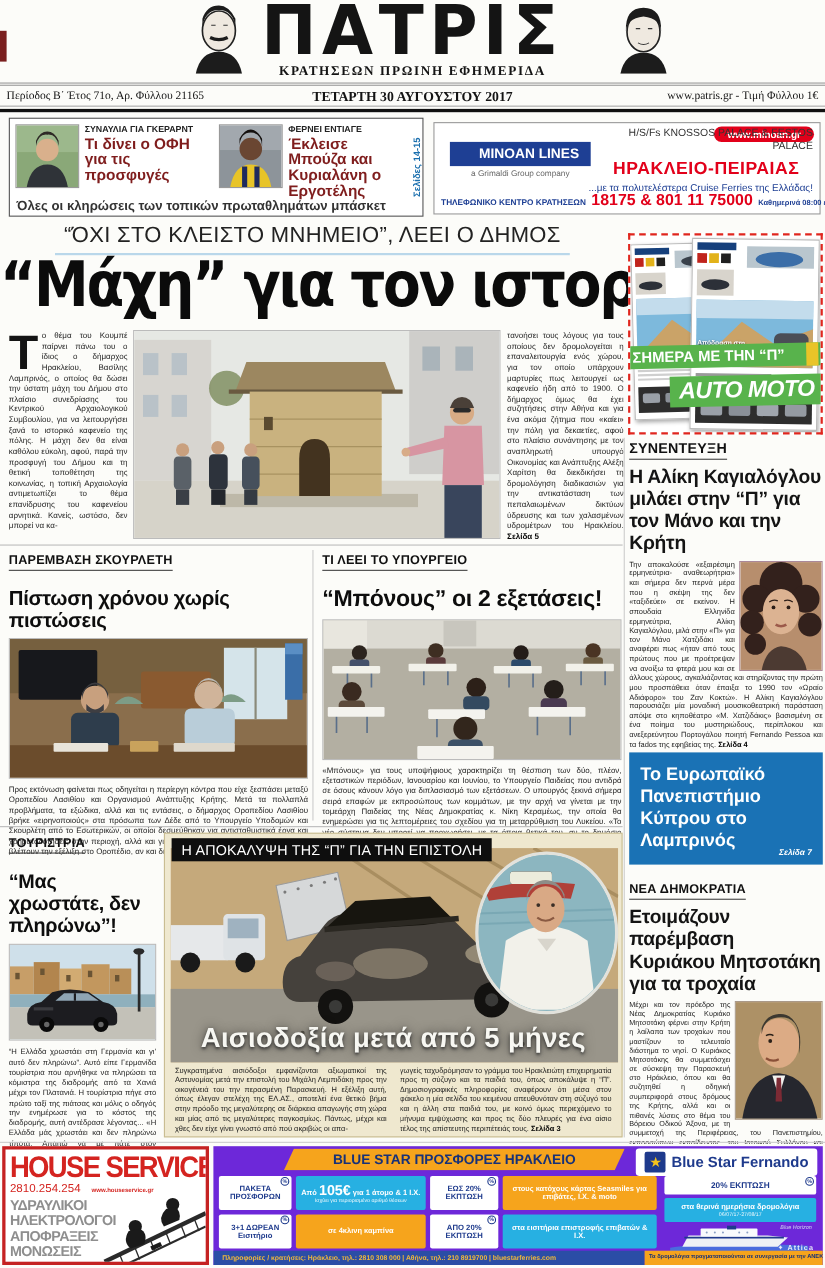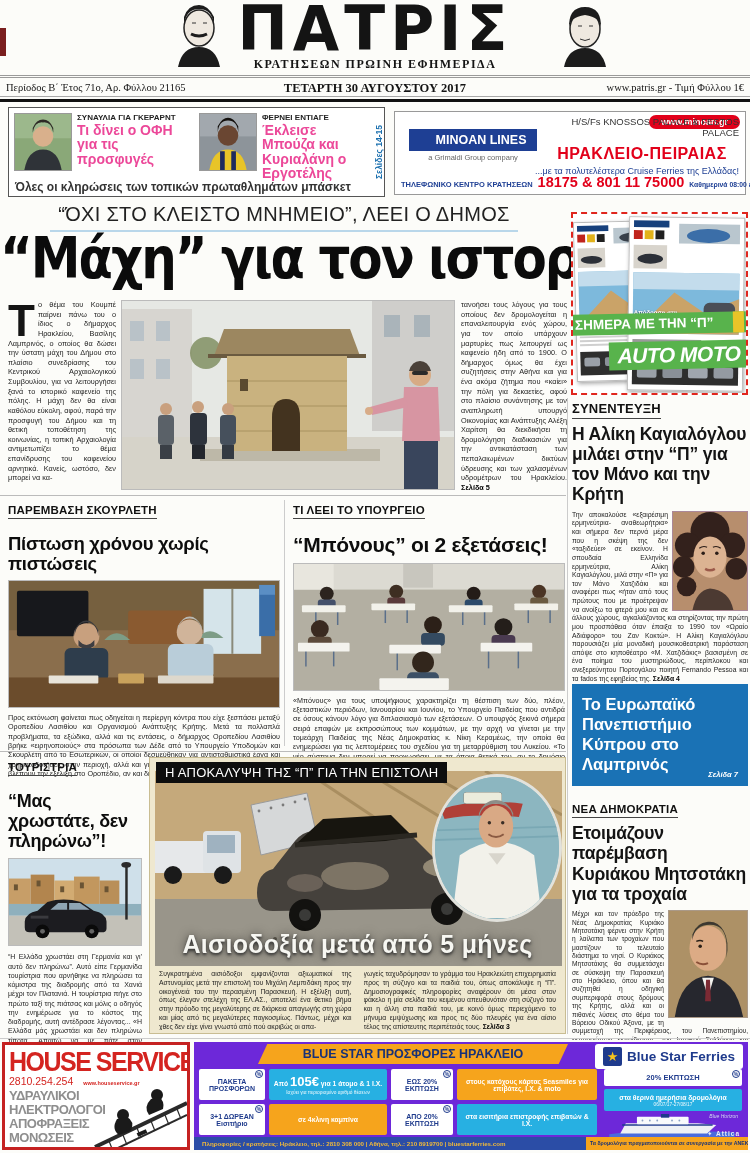--- a/index.html
+++ b/index.html
@@ -23,21 +23,21 @@
   .dl-center{position:absolute;left:0;top:3px;width:100%;text-align:center;font-weight:bold;font-size:12.5px}
   .dl-right{position:absolute;right:6px;top:4px;font-size:10.5px}
   .black-rule{position:absolute;top:99px;left:0;width:750px;height:3px;background:#111}
 
   
   .teaser-box{position:absolute;top:107px;left:8px;width:377px;height:90px;border:1px solid #555;background:#fff}
   .teaser{position:absolute;top:5px;display:flex;gap:5px}
   .t1{left:5px;width:182px}.t2{left:190px;width:172px}
   .tphoto{width:58px;height:58px;flex:none;border:1px solid #999}
   .t-eyebrow{font-size:8px;font-weight:bold;color:#222;white-space:nowrap}
-  .t-head{font-size:14px;line-height:1.03;font-weight:bold;color:#ec4899;margin-top:1px}
+  .t-head{font-size:14px;line-height:1.03;font-weight:bold;color:#7f1d1d;margin-top:1px}
   .t-strip{position:absolute;left:6px;bottom:2px;font-size:12px;font-weight:bold;color:#333;white-space:nowrap}
   .t-pages{position:absolute;right:0px;top:3px;height:82px;writing-mode:vertical-rl;transform:rotate(180deg);
     font-size:8.5px;font-weight:bold;color:#1a6fae;text-align:center}
 
   
   .minoan{position:absolute;top:111px;left:394px;width:352px;height:84px;border:1px solid #999;background:#fff}
   .mn-badge{position:absolute;top:3px;right:5px;background:#e2001a;color:#fff;font-size:9px;font-weight:bold;
     padding:2px 12px;border-radius:9px}
   .mn-logo{position:absolute;top:17px;left:14px;width:128px}
   .mn-logo-bar{background:#1e3f94;color:#fff;font-size:12.5px;font-weight:bold;padding:4px 2px 4px 18px;
@@ -642,21 +642,21 @@
         <div>ΜΟΝΩΣΕΙΣ</div>
         <div class="house-footer">ΦΡΟΝΤΙΔΑ ΚΤΙΡΙΩΝ</div>
       </div>
     </div>
   </div>
 
   <div class="bs">
     <div class="bs-header">BLUE STAR ΠΡΟΣΦΟΡΕΣ ΗΡΑΚΛΕΙΟ</div>
     <div class="bs-logo">
       <span class="bs-star">★</span>
-      <span>Blue Star Ferries</span>
+      <span>Blue Star Fernando</span>
     </div>
     <div class="bs-grid">
       <div class="bs-cell bs-white">
         <span>ΠΑΚΕΤΑ ΠΡΟΣΦΟΡΩΝ</span>
         <span class="bs-roundel">%</span>
       </div>
       <div class="bs-cell bs-cyan">
         <span><span>Από</span> <span class="bs-big">105€</span> <span>για 1 άτομο &amp; 1 Ι.Χ.</span></span>
         <span class="bs-sub">Ισχύει για περιορισμένο αριθμό θέσεων</span>
       </div>

